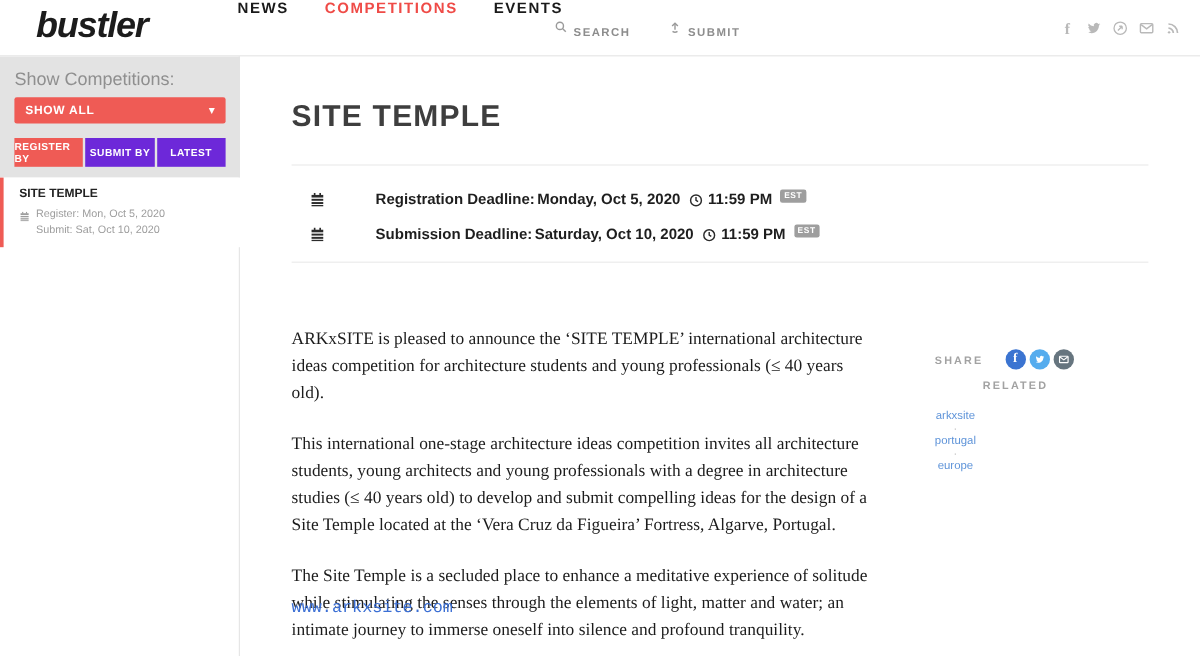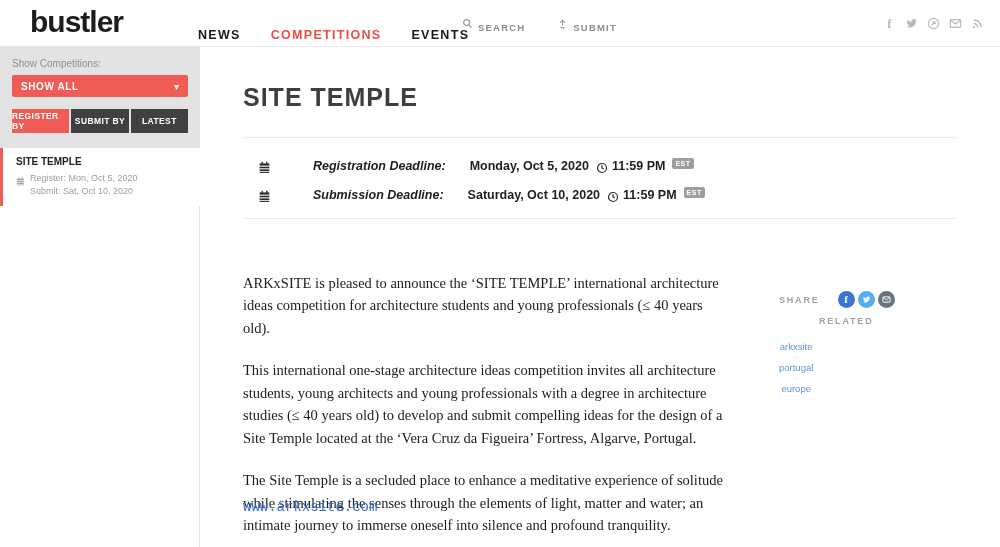--- a/index.html
+++ b/index.html
@@ -3,55 +3,55 @@
 <meta charset="utf-8">
 <style>
   * { margin:0; padding:0; box-sizing:border-box; }
   html,body { background:#fff; }
   .page {
     position:relative; width:1000px; height:547px; overflow:hidden;
     font-family:"Liberation Sans", sans-serif; background:#fff;
   }
   
   .header { position:absolute; left:0; top:0; width:1000px; height:47px; background:#fff; border-bottom:1px solid #e7e7e7; }
-  .logo { position:absolute; left:30px; top:5px; font-size:30px; font-weight:bold; letter-spacing:-1px; color:#1c1c1c; cursor:pointer; }
-  .nav { position:absolute; left:198px; top:0; height:42px; display:flex; align-items:flex-end; gap:30px; }
+  .logo { position:absolute; left:30px; top:5px; font-size:30px; font-weight:bold; font-style:italic; letter-spacing:-1px; color:#1c1c1c; cursor:pointer; }
+  .nav { position:absolute; left:198px; top:0; height:42px; display:flex; align-items:flex-start; gap:30px; }
   .nav-item { font-size:12.5px; font-weight:bold; letter-spacing:1.3px; color:#1a1a1a; cursor:pointer; }
   .nav-item.active { color:#ef4b47; }
   .actions { position:absolute; left:462px; top:0; height:47px; display:flex; align-items:center; gap:32px; }
   .action { display:flex; align-items:flex-end; gap:5px; cursor:pointer; color:#8d8d8d; }
   .action svg { width:11px; height:11px; color:#9a9a9a; }
   .action .lbl { font-size:9.5px; font-weight:bold; letter-spacing:1.2px; color:#8d8d8d; }
   .social { position:absolute; right:16px; top:0; height:47px; display:flex; align-items:center; gap:9px; color:#b9b9b9; }
   .social .sicon { width:13px; height:13px; display:flex; align-items:center; justify-content:center; cursor:pointer; }
   .social svg { width:13px; height:13px; }
   .fb-letter { font-family:"Liberation Serif", serif; font-weight:bold; font-size:13px; line-height:13px; }
   
   .sidebar { position:absolute; left:0; top:47px; width:200px; height:500px; background:#fff; border-right:1px solid #e6e6e6; }
   .filter-block { width:200px; height:101px; background:#e3e3e3; padding:11px 12px 0 12px; }
-  .filter-label { font-size:10px; color:#8f8f8f; margin-bottom:6px; }
+  .filter-label { font-size:15px; color:#8f8f8f; margin-bottom:6px; }
   .dropdown { width:176px; height:22px; background:#ef5b55; border-radius:2px; display:flex; align-items:center; padding:0 9px; cursor:pointer; }
   .dropdown .val { color:#fff; font-size:10px; font-weight:bold; letter-spacing:.6px; flex:1; }
   .dropdown .caret { color:#fff; font-size:10px; }
   .tabs { margin-top:12px; display:flex; gap:2px;align-items:center; }
-  .tab { flex:1; height:24px; background:#404040; color:#fff; font-size:8.5px; font-weight:bold; letter-spacing:.4px; display:flex; align-items:center; justify-content:center; cursor:pointer; }
+  .tab { flex:1; height:24px; background:#6d28d9; color:#fff; font-size:8.5px; font-weight:bold; letter-spacing:.4px; display:flex; align-items:center; justify-content:center; cursor:pointer; }
   .tab.active { background:#ef5b55; }
   .comp-item { width:200px; min-height:53px; background:#fff; border-left:3px solid #ef5b55; padding:8px 10px 8px 13px; cursor:pointer; }
   .comp-title { font-size:10px; font-weight:bold; color:#222; margin-bottom:5px; }
   .comp-dates { display:flex; gap:5px; }
   .comp-dates svg { width:9px; height:9px; color:#9d9d9d; margin-top:1px; flex:none; }
   .comp-date { font-size:9px; color:#9d9d9d; line-height:13px; }
   
   .main-title { position:absolute; left:243px; top:83px; font-size:25px; font-weight:bold; letter-spacing:1px; color:#3e3e3e; }
   .rule { position:absolute; left:243px; width:714px; height:1px; background:#ebebeb; }
   .rule-1 { top:137px; } .rule-2 { top:218px; }
   .deadline-row { position:absolute; left:258px; height:16px; display:flex; align-items:center; }
   .deadline-row.r1 { top:158px; } .deadline-row.r2 { top:187px; }
   .deadline-row .cal { width:13px; height:13px; color:#2b2b2b; margin-right:42px; flex:none; }
-  .deadline-row .dl-label { font-size:12.5px; font-weight:bold; color:#1e1e1e; margin-right:24px;font-style:italic; }
+  .deadline-row .dl-label { font-size:12.5px; font-weight:bold; color:#1e1e1e; margin-right:2px; }
   .deadline-row .dl-date { font-size:12.5px; font-weight:bold; color:#1e1e1e; margin-right:7px; }
   .deadline-row .clk { width:12px; height:12px; color:#2b2b2b; margin-right:4px; }
   .deadline-row .dl-time { font-size:12.5px; font-weight:bold; color:#1e1e1e; margin-right:7px; }
   .tz-badge { font-size:7px; font-weight:bold; color:#fff; background:#9e9e9e; border-radius:2px; padding:2px 3px; letter-spacing:.5px; position:relative; top:-3px; }
   .article { position:absolute; left:243px; top:272px; width:480px; font-family:"Liberation Serif", serif; font-size:14.5px; line-height:1.55; color:#1c1c1c; }
   .article p { margin:0 0 20px 0; }
   .site-link { position:absolute; left:243px; top:499px; font-family:Liberation Mono, monospace; font-size:14px; color:#3b6fd4; text-decoration:none; cursor:pointer; }
   
   .share-row { position:absolute; left:779px; top:291px; display:flex; align-items:center; }
   .aside-label { font-size:9px; font-weight:bold; letter-spacing:1.8px; color:#a2a2a2; }

